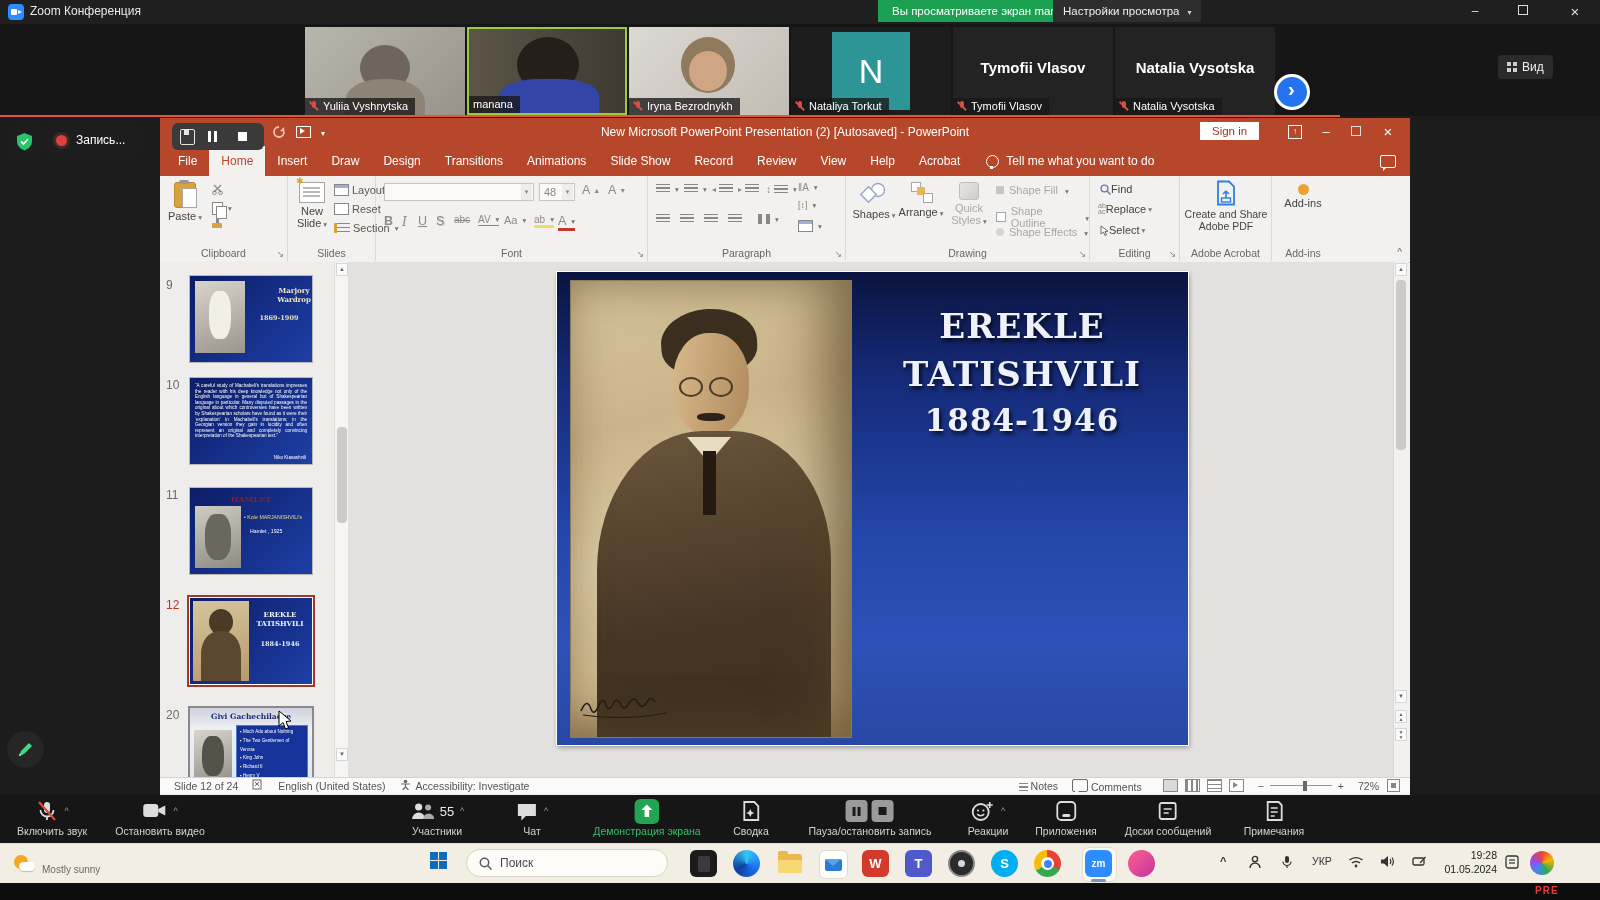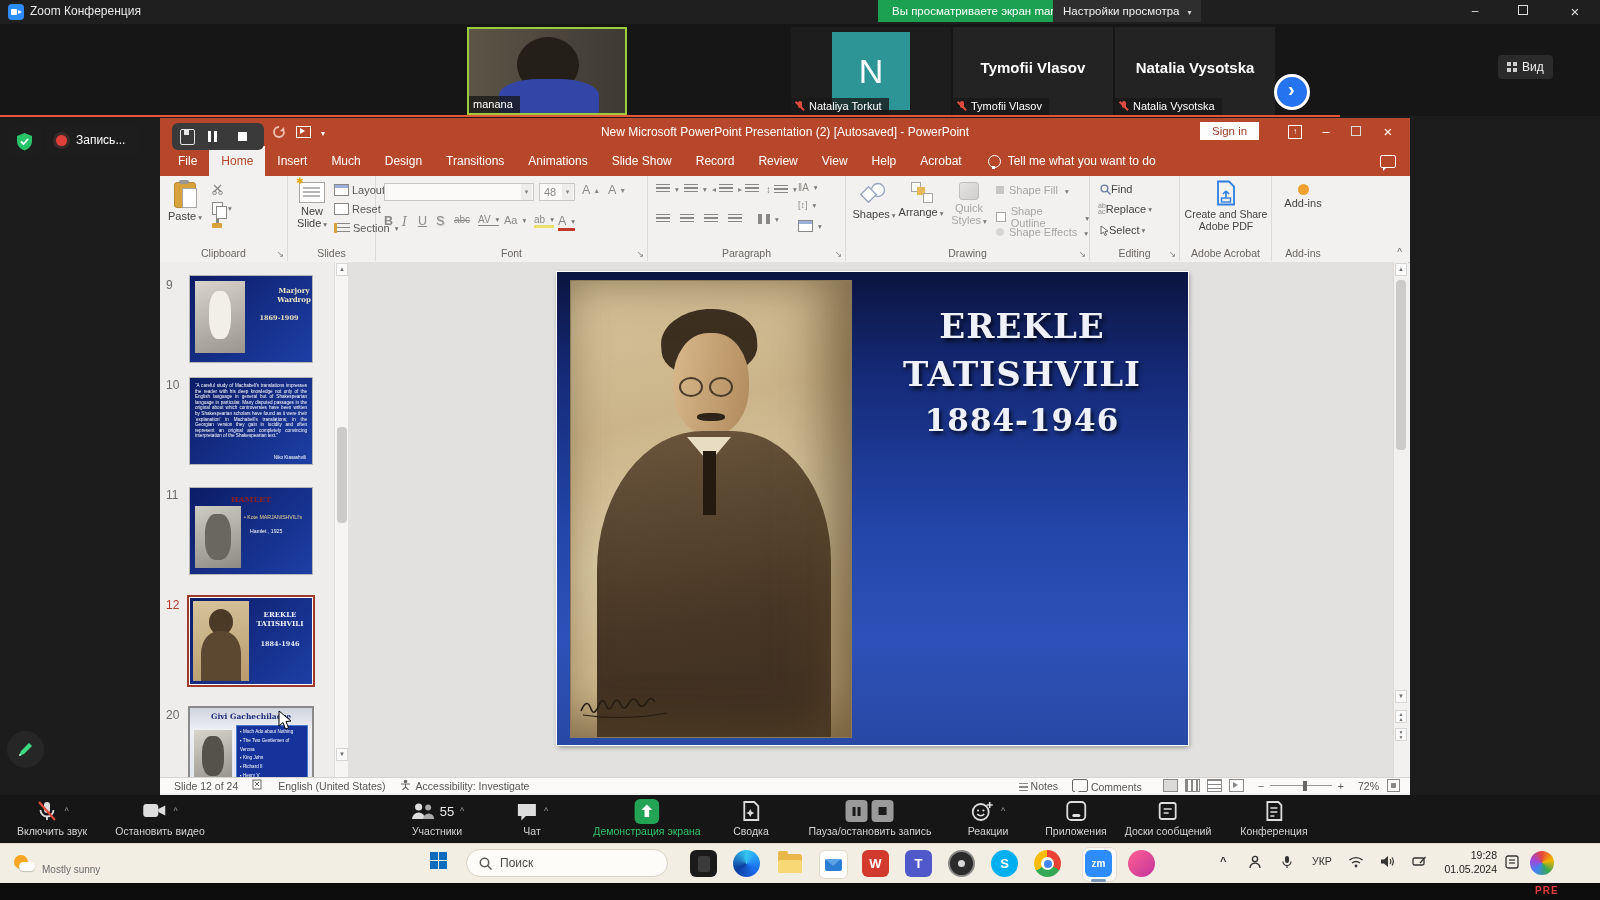--- a/index.html
+++ b/index.html
@@ -185,25 +185,41 @@
     <div class="viewset">
         <span>Настройки просмотра</span>
         <span class="dd-w"></span>
       </div>
     <div class="winbtn" style="left:1452px;">–</div>
     <div class="winbtn maxbox" style="left:1500px;"></div>
     <div class="winbtn closex" style="left:1552px;"></div>
   </div>
 
   <div class="strip">
+    <div class="tile" style="left:305px;background:linear-gradient(135deg,#b9b6ad,#979388);">
+      <div class="sil" style="left:55px;top:18px;width:50px;height:46px;background:#6e665c;"></div>
+      <div class="sil" style="left:40px;top:52px;width:80px;height:50px;border-radius:45% 45% 0 0;background:#8d8478;"></div>
+      <div class="nlabel">
+          <span class="micoff"></span>
+          <span>Yuliia Vyshnytska</span>
+        </div>
+    </div>
     <div class="tile" style="left:467px;background:linear-gradient(90deg,#5c5547,#3e3a33);border:2px solid #9ccb3b;box-sizing:border-box;">
       <div class="sil" style="left:48px;top:8px;width:62px;height:56px;background:#241f19;"></div>
       <div class="sil" style="left:30px;top:50px;width:100px;height:40px;border-radius:40% 40% 0 0;background:#3346a8;"></div>
       <div class="nlabel">
           <span>manana</span>
+        </div>
+    </div>
+    <div class="tile" style="left:629px;background:linear-gradient(135deg,#dcd8d3,#c2bcb4);">
+      <div class="sil" style="left:52px;top:10px;width:54px;height:56px;background:#8f7a5e;"></div>
+      <div class="sil" style="left:60px;top:24px;width:38px;height:40px;background:#cfa584;"></div>
+      <div class="nlabel">
+          <span class="micoff"></span>
+          <span>Iryna Bezrodnykh</span>
         </div>
     </div>
     <div class="tile" style="left:791px;background:#1d1d1d;">
       <div class="ntile-sq">N</div>
       <div class="nlabel">
           <span class="micoff"></span>
           <span>Nataliya Torkut</span>
         </div>
     </div>
     <div class="tile" style="left:953px;background:#232323;">
@@ -268,21 +284,21 @@
       <div class="ribdisp">↑</div>
       <div class="pwin" style="left:1146px;">–</div>
       <div class="pwin" style="left:1176px;"><span class="maxbox"></span></div>
       <div class="pwin closex" style="left:1208px;"></div>
     </div>
 
     <div class="ppt-tabs">
       <span class="tab">File</span>
       <span class="tab active">Home</span>
       <span class="tab">Insert</span>
-      <span class="tab">Much</span>
+      <span class="tab">Draw</span>
       <span class="tab">Design</span>
       <span class="tab">Transitions</span>
       <span class="tab">Animations</span>
       <span class="tab">Slide Show</span>
       <span class="tab">Record</span>
       <span class="tab">Review</span>
       <span class="tab">View</span>
       <span class="tab">Help</span>
       <span class="tab">Acrobat</span>
       <span class="tellme">
@@ -686,21 +702,21 @@
             <circle cx="10" cy="12" r="8" fill="none" stroke="#ddd" stroke-width="1.8"></circle>
             <circle cx="7.3" cy="10.5" r="1.1" fill="#ddd"></circle>
             <circle cx="12.7" cy="10.5" r="1.1" fill="#ddd"></circle>
             <path d="M6.5 14 a4.5 4.5 0 0 0 7 0" stroke="#ddd" stroke-width="1.5" fill="none"></path>
             <path d="M19 2 v6 M16 5 h6" stroke="#ddd" stroke-width="1.6"></path>
           </svg>
           <span class="up">^</span>
         </div>
       <div class="zlabel">Реакции</div>
     </div>
-    <div class="zitem" style="left:1066px;margin-left:10px;">
+    <div class="zitem" style="left:1066px;">
       <div class="zicon">
           <svg width="22" height="22">
             <rect x="2" y="2" width="18" height="18" rx="4" fill="none" stroke="#ddd" stroke-width="1.8"></rect>
             <rect x="7" y="14" width="8" height="3" rx="1.5" fill="#ddd"></rect>
           </svg>
         </div>
       <div class="zlabel">Приложения</div>
     </div>
     <div class="zitem" style="left:1168px;">
       <div class="zicon">
@@ -714,21 +730,21 @@
     </div>
     <div class="zitem" style="left:1274px;">
       <div class="zicon">
           <svg width="19" height="22">
             <path d="M3 2 h11 l3 3 v15 h-14 Z" fill="none" stroke="#ddd" stroke-width="1.8"></path>
             <line x1="6" y1="8" x2="13" y2="8" stroke="#ddd" stroke-width="1.3"></line>
             <line x1="6" y1="12" x2="13" y2="12" stroke="#ddd" stroke-width="1.3"></line>
             <line x1="6" y1="16" x2="10" y2="16" stroke="#ddd" stroke-width="1.3"></line>
           </svg>
         </div>
-      <div class="zlabel">Конференция</div>
+      <div class="zlabel">Примечания</div>
     </div>
 
   </div>
 
   <div class="taskbar">
     <div class="weather-ic">
         <span class="sun"></span>
         <span class="cloud"></span>
       </div>
   </div>

